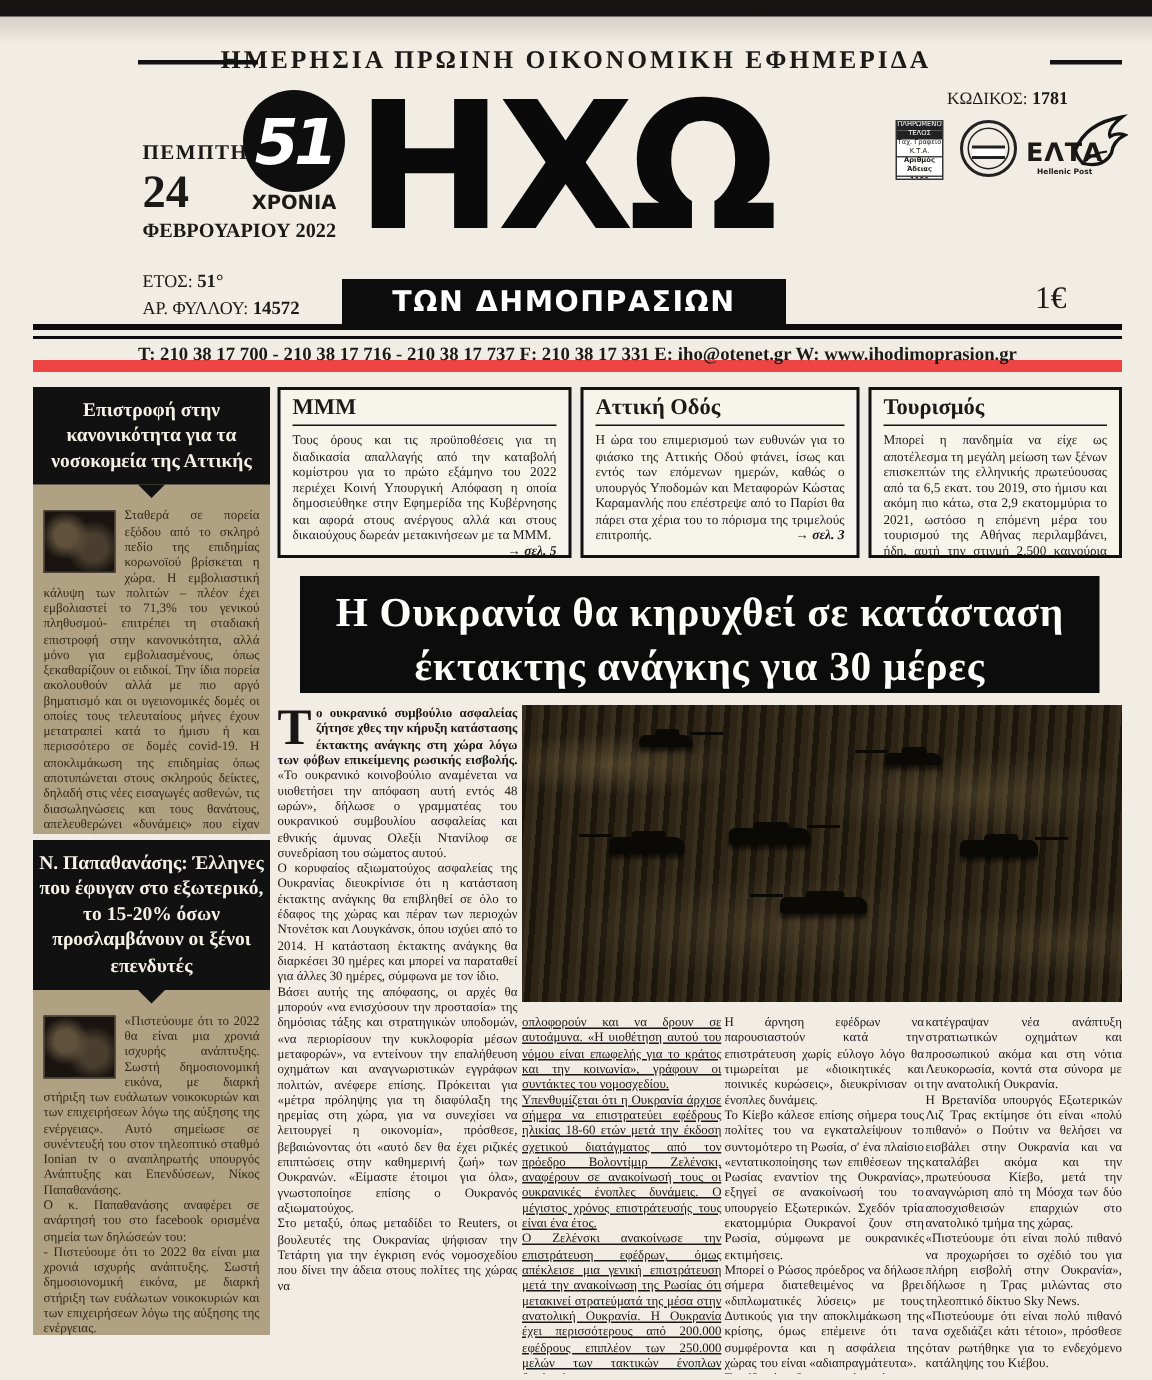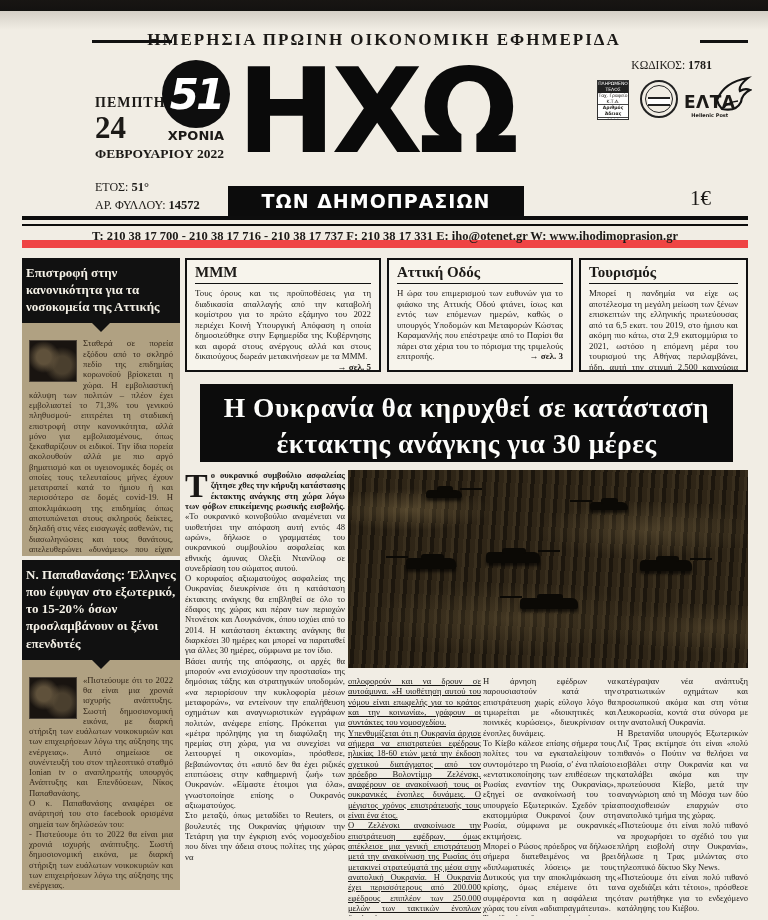--- a/index.html
+++ b/index.html
@@ -73,40 +73,40 @@
 
   .head-rule { position:absolute; left:22px; top:216px; width:726px; height:4px; background:#0d0d0d; }
   .contact-bar { position:absolute; left:22px; top:224px; width:726px; height:24px;
     border-top:2px solid #0d0d0d; border-bottom:8px solid #ef4444;
     text-align:center; font-weight:bold; font-size:12.5px; line-height:20px; }
 
   
   .side-box { position:absolute; left:22px; width:158px; background:#b0a182; overflow:hidden; }
   .side-box.one { top:258px; max-height:298px; }
   .side-box.two { top:560px; max-height:330px; }
-  .side-title { background:#111; color:#f4f0e6; text-align:left; font-weight:bold;
+  .side-title { background:#111; color:#f4f0e6; text-align:center; font-weight:bold;
     font-size:13px; line-height:1.32; padding:6px 4px 8px; position:relative; }
   .side-tri { width:0; height:0; margin:0 auto; border-left:9px solid transparent;
     border-right:9px solid transparent; border-top:9px solid #111; }
   .side-body { padding:6px 7px 8px; font-size:8.7px; line-height:1.18; text-align:justify;
     color:#33271a; white-space:pre-line; }
   .thumb { float:left; width:48px; height:42px; margin:2px 6px 2px 0; border:1px solid #4a4238;
     background:radial-gradient(circle at 30% 40%, #5f513b 0 18%, rgba(0,0,0,0) 40%),
                radial-gradient(circle at 70% 60%, #4a3f2e 0 22%, rgba(0,0,0,0) 45%),
                #191410; }
 
   
   .teaser { position:absolute; top:258px; height:114px; border:2px solid #111; background:#f7f4ec;
     padding:4px 8px 4px; overflow:hidden; }
   .teaser.t1 { left:185px; width:196px; }
   .teaser.t2 { left:387px; width:186px; }
   .teaser.t3 { left:579px; width:169px; }
   .teaser-title { font-weight:bold; font-size:15px; padding-bottom:2px; border-bottom:1.5px solid #111; margin-bottom:4px; }
   .teaser-body { font-size:8.8px; line-height:1.2; text-align:justify; }
-  .teaser-ref { font-weight:bold; font-size:9px; float:right; }
+  .teaser-ref { font-weight:bold; font-size:9px; float:right;font-style:italic; }
 
   
   .headline { position:absolute; left:200px; top:384px; width:533px; height:78px; background:#0c0c0c;
     color:#fdfdfb; text-align:center; font-weight:bold; font-size:27.5px; line-height:1.3;
     padding-top:6px; letter-spacing:0.5px; }
   .col { position:absolute; font-size:8.6px; line-height:1.2; text-align:justify; overflow:hidden;
     white-space:pre-line; color:#191715; }
   .col.c1 { left:185px; top:470px; width:160px; height:446px; }
   .col.c2 { left:348px; top:676px; width:133px; height:240px;text-decoration:underline; }
   .col.c3 { left:483px; top:676px; width:133px; height:240px; }

